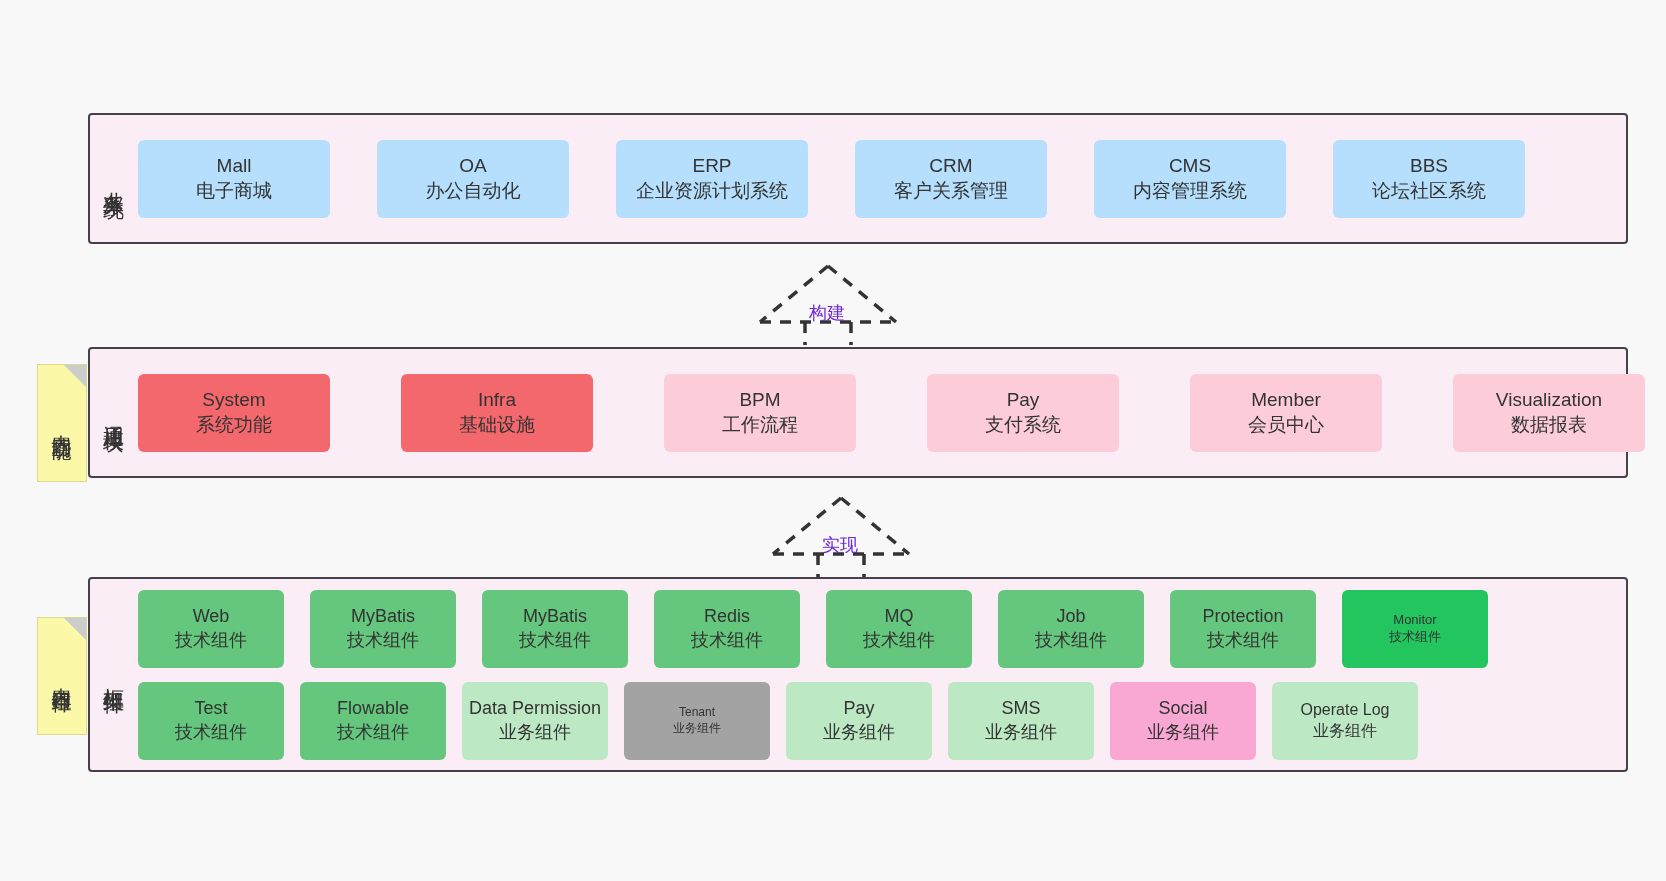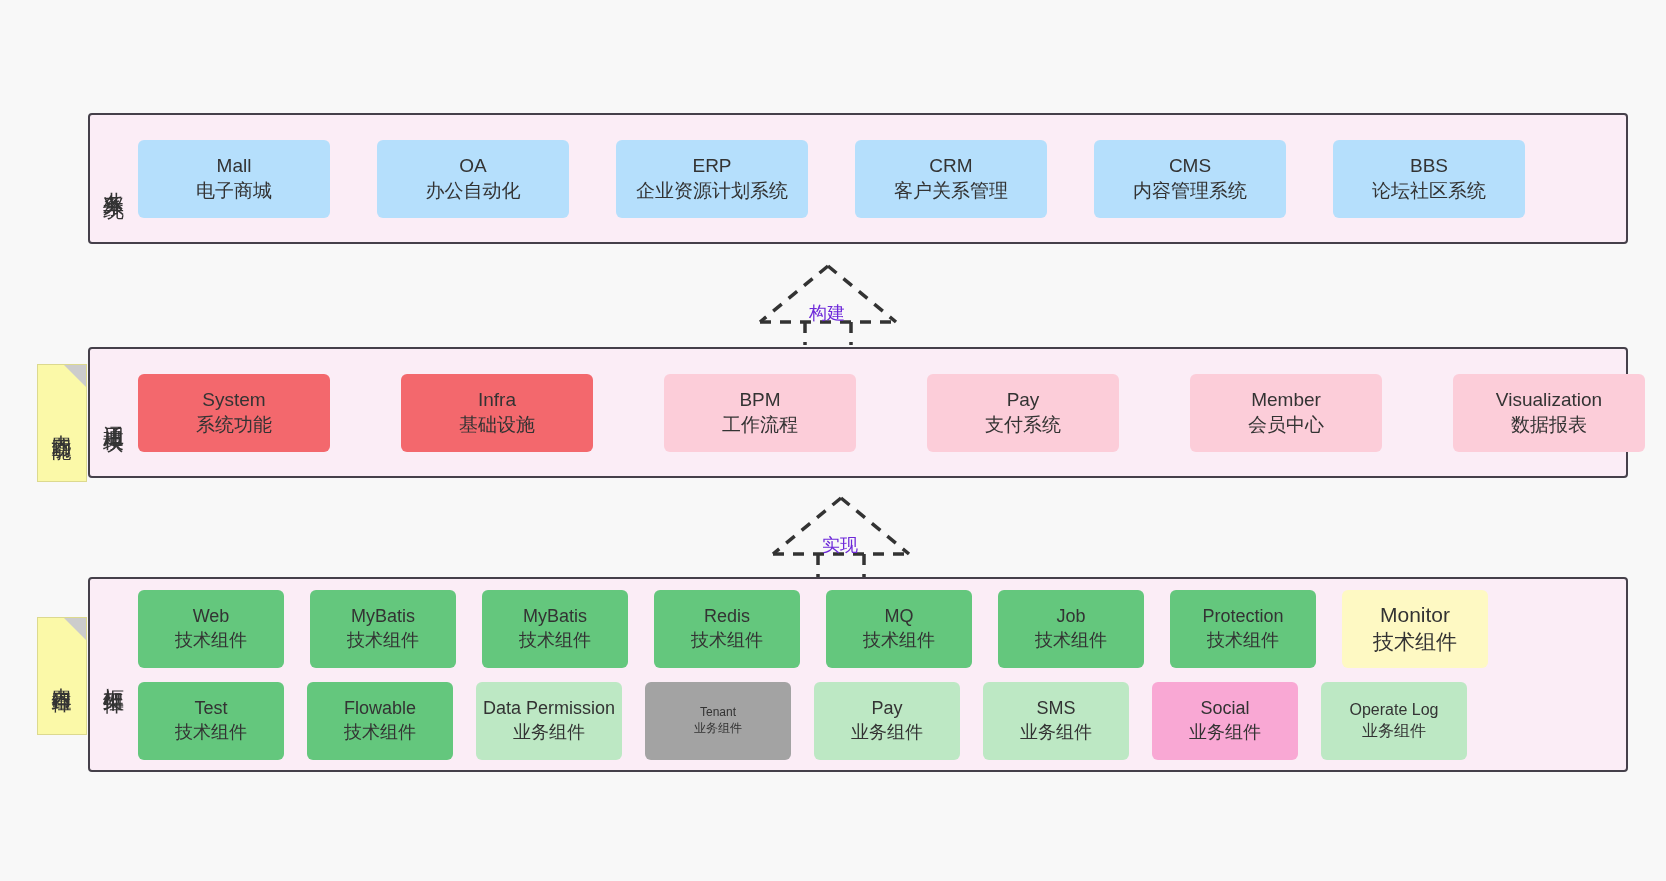--- a/index.html
+++ b/index.html
@@ -255,26 +255,26 @@
             <span class="cn">技术组件</span>
           </div>
           <div class="box c-green" style="width: 146px; min-height: 78px; font-size: 18px; background: rgb(100, 199, 125);">
             <span class="en">Job</span>
             <span class="cn">技术组件</span>
           </div>
           <div class="box c-green" style="width: 146px; min-height: 78px; font-size: 18px; background: rgb(100, 199, 125);">
             <span class="en">Protection</span>
             <span class="cn">技术组件</span>
           </div>
-          <div class="box c-green" style="width: 146px; min-height: 78px; font-size: 21px; background: #fef9c3;">
+          <div class="box c-green" style="width: 146px; min-height: 78px; font-size: 13px; background: #22c55e;">
             <span class="en">Monitor</span>
             <span class="cn">技术组件</span>
           </div>
         </div>
-      <div class="row" id="row-framework-2" style="gap: 23px;">
+      <div class="row" id="row-framework-2" style="gap: 16px;">
           <div class="box c-green" style="width: 146px; min-height: 78px; font-size: 18px; background: rgb(100, 199, 125);">
             <span class="en">Test</span>
             <span class="cn">技术组件</span>
           </div>
           <div class="box c-green" style="width: 146px; min-height: 78px; font-size: 18px; background: rgb(100, 199, 125);">
             <span class="en">Flowable</span>
             <span class="cn">技术组件</span>
           </div>
           <div class="box c-lightgreen" style="width: 146px; min-height: 78px; font-size: 18px; background: rgb(189, 232, 196);">
             <span class="en">Data Permission</span>

